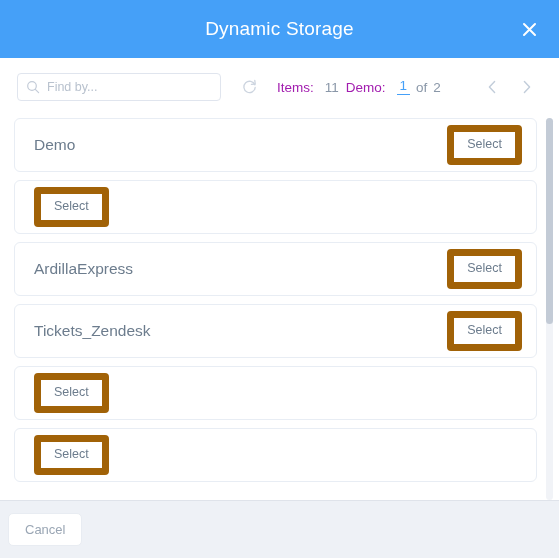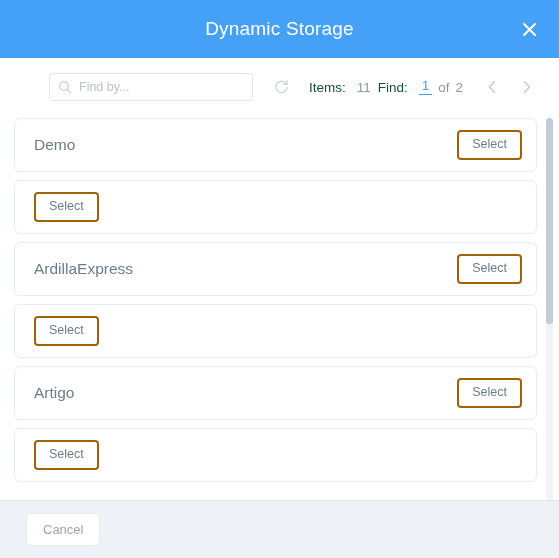--- a/index.html
+++ b/index.html
@@ -60,21 +60,20 @@
     display: flex;
     align-items: center;
     padding: 0 16px 0 17px;
     background: #ffffff;
     box-sizing: border-box;
   }
   .search-wrap {
     position: relative;
     width: 204px;
     height: 28px;
-    margin-left: 32px;
   }
   .search-input {
     width: 100%;
     height: 28px;
     box-sizing: border-box;
     border: 1px solid #e0e5ee;
     border-radius: 4px;
     background: #ffffff;
     padding: 0 8px 0 29px;
     font-size: 12.5px;
@@ -103,21 +102,21 @@
   }
   .pager {
     display: flex;
     align-items: center;
     margin-left: 17px;
     font-size: 13.5px;
     color: #8a97a8;
     white-space: nowrap;
   }
   .pager .seg { margin-right: 7px; }
-  .pager .label { color: #14532d; }
+  .pager .label { color: #a21caf; }
   .pager .count { color: #8a97a8; margin-left: 4px; }
   .page-number {
     color: #45a0f8;
     border-bottom: 1.5px solid #45a0f8;
     padding: 0 3px 1px 3px;
     margin: 0 6px 0 4px;
     cursor: pointer;
     line-height: 1.1;
   }
   .page-of { color: #8a97a8; margin-right: 6px; text-align: right; }
@@ -162,21 +161,21 @@
   }
   .item-name {
     font-size: 15.5px;
     color: #6c7c8d;
     flex: 1;
     overflow: hidden;
     white-space: nowrap;
     text-overflow: ellipsis;
   }
   .select-btn {
-    border: 2px solid #a16207;
+    border: 7px solid #a16207;
     border-radius: 4px;
     background: #ffffff;
     color: #6c7c8d;
     font-size: 12.5px;
     font-family: "Liberation Sans", sans-serif;
     padding: 6px 13px 7px 13px;
     cursor: pointer;
     line-height: 1;
   }
 
@@ -202,21 +201,21 @@
   }
 
   
   .modal-footer {
     height: 58px;
     min-height: 58px;
     background: #eef1f6;
     border-top: 1px solid #dfe3ea;
     display: flex;
     align-items: center;
-    padding-left: 26px;
+    padding-left: 8px;
     box-sizing: border-box;
   }
   .cancel-btn {
     background: #ffffff;
     border: 1px solid #e8ecf2;
     border-radius: 5px;
     color: #9aa6b4;
     font-size: 13px;
     font-family: "Liberation Sans", sans-serif;
     padding: 9px 16px;
@@ -252,21 +251,21 @@
     <div class="refresh-btn">
       <svg width="17" height="17" viewBox="0 0 18 18" aria-hidden="true">
         <path d="M14.6 6.2 A6 6 0 1 0 15 9" stroke="#ccd4df" stroke-width="1.4" fill="none" stroke-linecap="round"></path>
         <path d="M11 5.6 L15.1 5.3 L14.6 1.6" stroke="#ccd4df" stroke-width="1.4" fill="none" stroke-linecap="round" stroke-linejoin="round"></path>
       </svg>
     </div>
 
     <div class="pager">
       <span class="label seg">Items:</span>
       <span class="count seg">11</span>
-      <span class="label seg">Find:</span>
+      <span class="label seg">Demo:</span>
       <span class="page-number">1</span>
       <span class="page-of">of</span>
       <span class="page-total">2</span>
     </div>
 
     <div class="nav-arrows">
       <div class="nav-btn">
         <svg width="13" height="16" viewBox="0 0 13 16" aria-hidden="true">
           <path d="M8.6 2.4 L3.4 8 L8.6 13.6" stroke="#c2cdda" stroke-width="1.4" fill="none" stroke-linecap="round" stroke-linejoin="round"></path>
         </svg>
@@ -290,25 +289,25 @@
       <div class="list-item">
         <button class="select-btn">Select</button>
       </div>
 
       <div class="list-item">
         <span class="item-name">ArdillaExpress</span>
         <button class="select-btn">Select</button>
       </div>
 
       <div class="list-item">
-        <button class="select-btn">Select</button>
-      </div>
-
-      <div class="list-item">
-        <span class="item-name">Artigo</span>
+        <span class="item-name">Tickets_Zendesk</span>
+        <button class="select-btn">Select</button>
+      </div>
+
+      <div class="list-item">
         <button class="select-btn">Select</button>
       </div>
 
       <div class="list-item">
         <button class="select-btn">Select</button>
       </div>
 
     </div>
 
     <div class="scrollbar-track">

